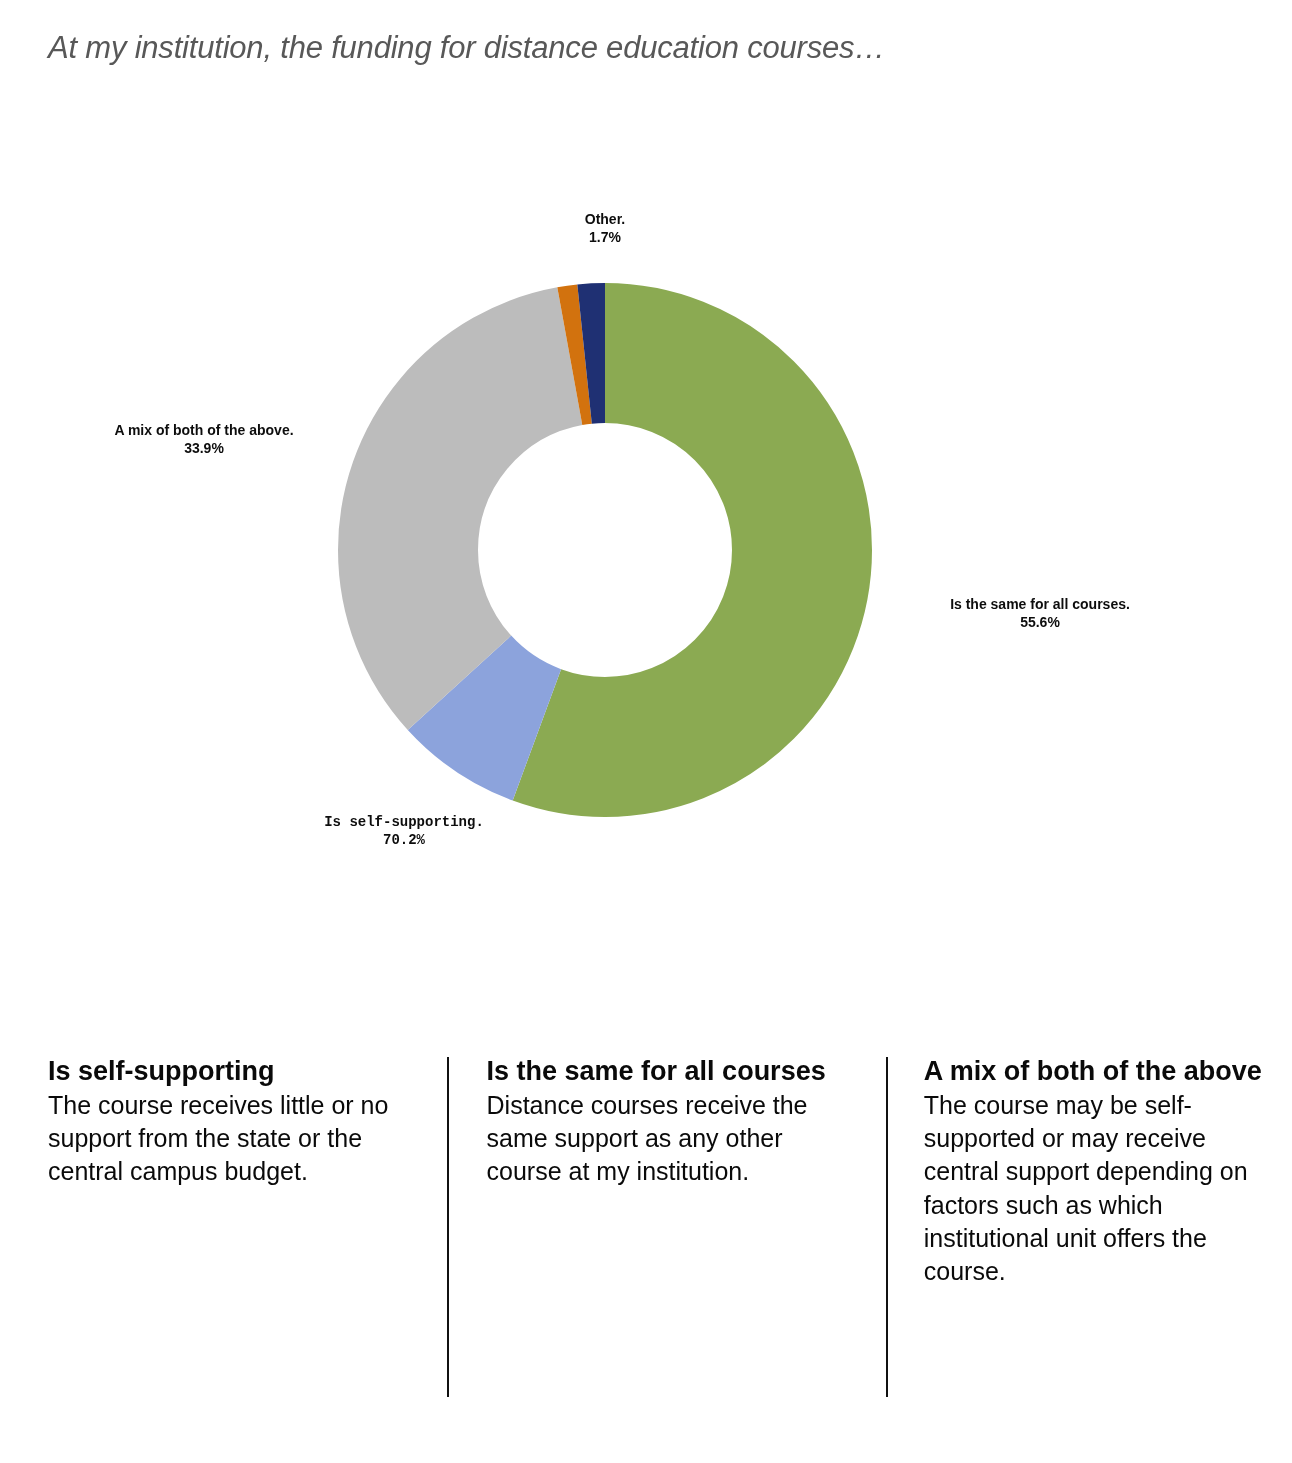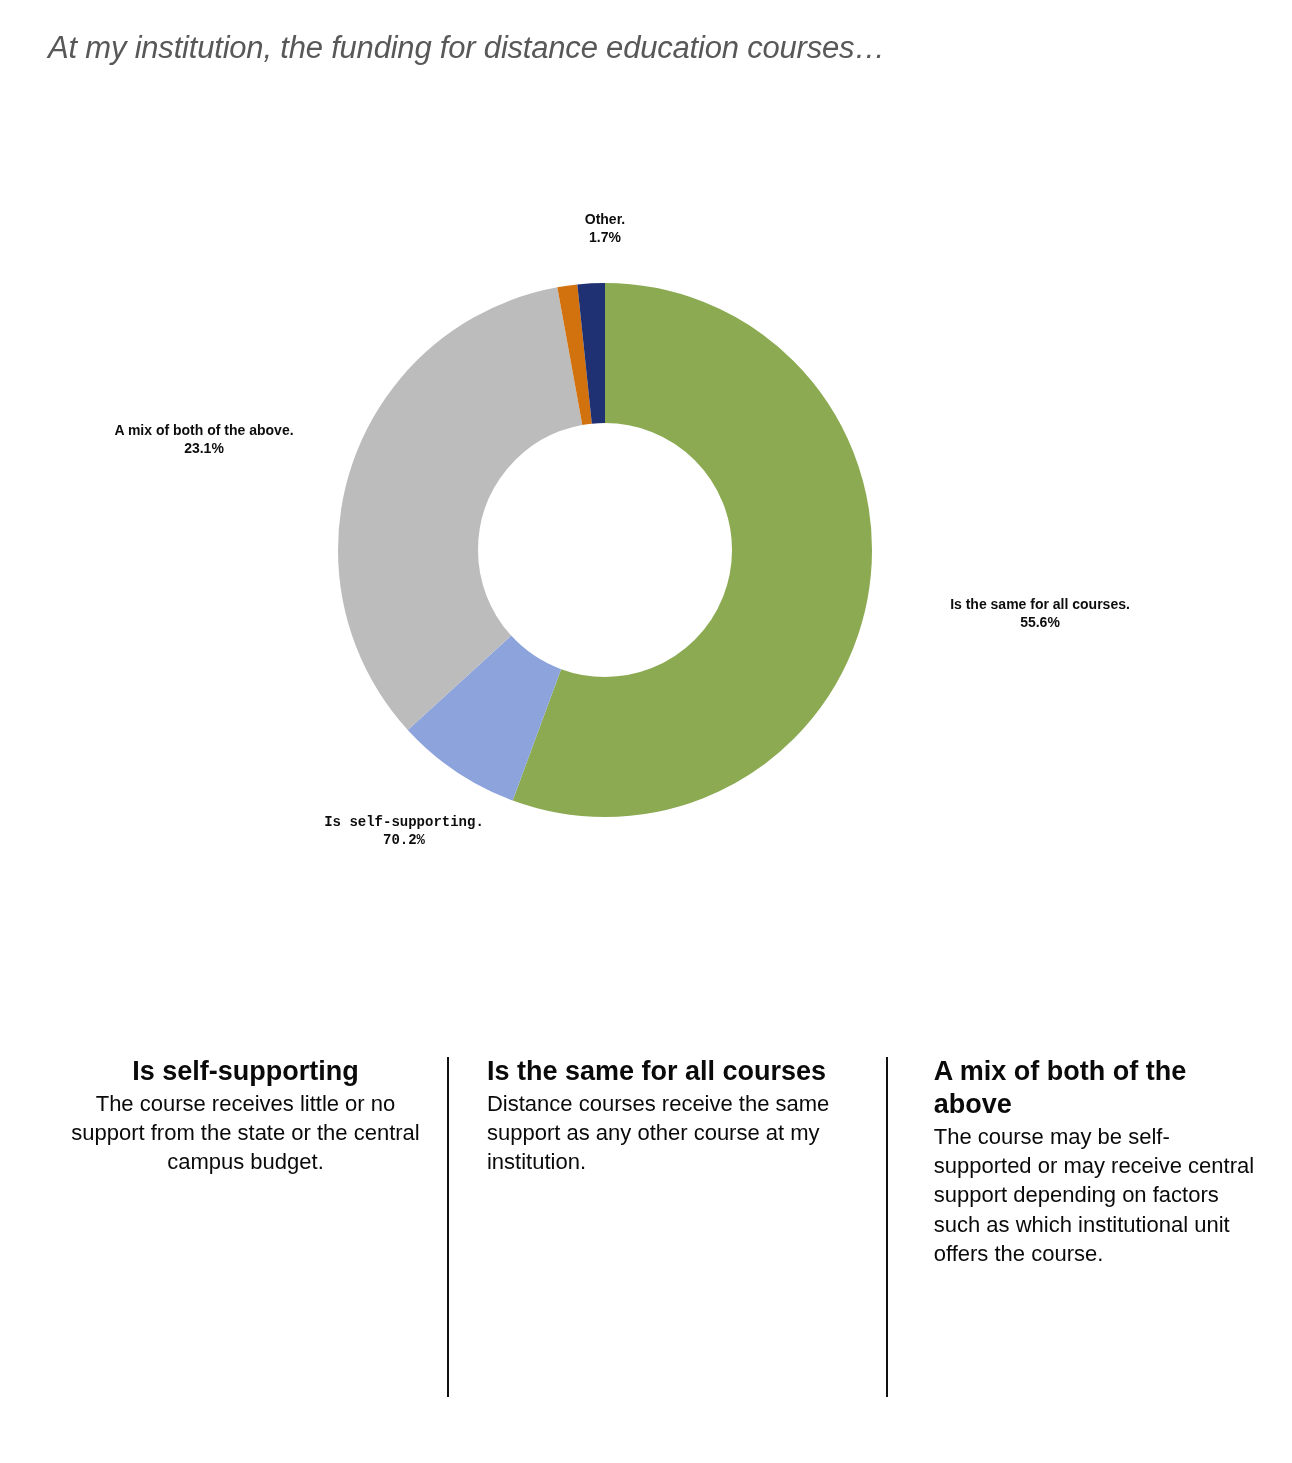--- a/index.html
+++ b/index.html
@@ -66,42 +66,42 @@
     top: 1055px;
     width: 1292px;
     height: 350px;
     display: flex;
     align-items: stretch;
   }
   .def-col {
     position: relative;
     box-sizing: border-box;
   }
-  .def-col.col-0 { width: 464px; padding-left: 68px; padding-right: 24px; text-align: center; }
+  .def-col.col-0 { width: 464px; padding-left: 48px; padding-right: 24px; }
   .def-col.col-1 { width: 454px; padding-left: 38px; padding-right: 40px; }
-  .def-col.col-2 { width: 420px; padding-left: 46px; padding-right: 30px; }
+  .def-col.col-2 { width: 420px; padding-left: 36px; padding-right: 30px; }
 
   .divider {
     width: 2px;
     background: #111111;
     flex: 0 0 auto;
     align-self: stretch;
     margin-top: 2px;
     margin-bottom: 8px;
   }
 
   .def-term {
     font-size: 27px;
     font-weight: bold;
     color: #0a0a0a;
     line-height: 1.22;
     margin: 0 0 1px 0;
   }
   .def-desc {
-    font-size: 22px;
+    font-size: 25px;
     font-weight: 400;
     color: #0a0a0a;
     line-height: 1.33;
     margin: 0;
   }
 </style>
 </head>
 <body>
 
 <div id="chart-title">At my institution, the funding for distance education courses…</div>
@@ -119,21 +119,21 @@
     </g>
   </svg>
 
   <div class="slice-label" id="label-other">
     <span>Other.</span>
     <span class="pct">1.7%</span>
   </div>
 
   <div class="slice-label" id="label-mix">
     <span>A mix of both of the above.</span>
-    <span class="pct">23.1%</span>
+    <span class="pct">33.9%</span>
   </div>
 
   <div class="slice-label" id="label-same">
     <span>Is the same for all courses.</span>
     <span class="pct">55.6%</span>
   </div>
 
   <div class="slice-label" id="label-self">
     <span>Is self-supporting.</span>
     <span class="pct">70.2%</span>

